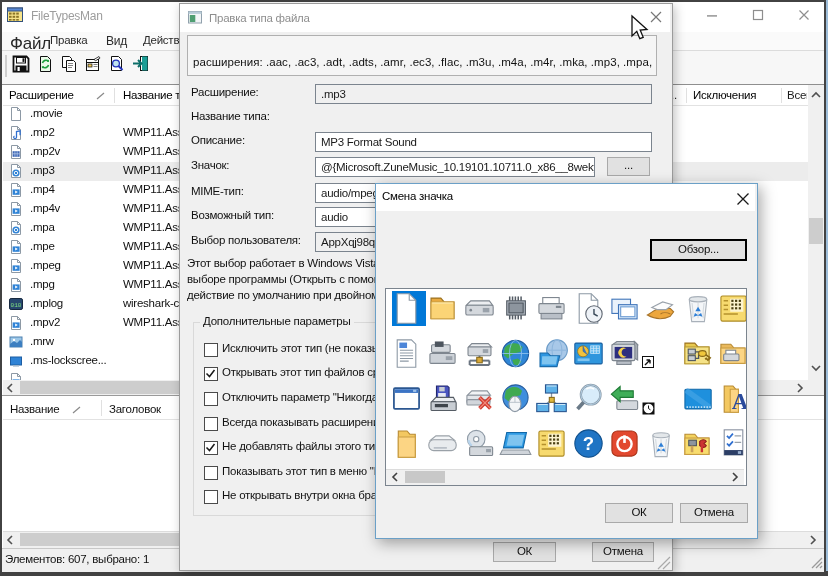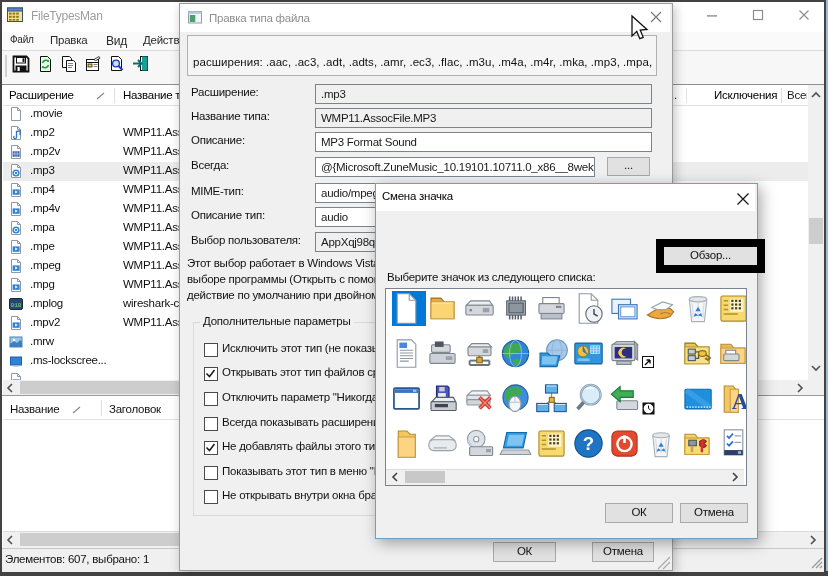--- a/index.html
+++ b/index.html
@@ -35,21 +35,21 @@
 <svg style="position:absolute;left:703px;top:14px" width="18" height="4" viewBox="0 0 18 4">
       <rect x="4" y="1.2" width="10" height="1.4" fill="#8e8e8e"></rect>
     </svg>
 <svg style="position:absolute;left:749px;top:6px" width="18" height="18" viewBox="0 0 18 18">
       <rect x="4.5" y="4.5" width="9" height="9" fill="none" stroke="#8e8e8e" stroke-width="1.2"></rect>
     </svg>
 <svg style="position:absolute;left:795px;top:6px" width="18" height="18" viewBox="0 0 18 18">
       <path d="M4.5 4.5l9 9M13.5 4.5l-9 9" stroke="#8e8e8e" stroke-width="1.2"></path>
     </svg>
 <div class="ab" style="left:2px;top:32px;width:822px;height:18px;background:#fafafa"></div>
-<div class="lbl" style="left:10px;top:34px;font-size:10px;color:#2a2a2a">Файл</div>
+<div class="lbl" style="left:10px;top:34px;font-size:17px;color:#2a2a2a">Файл</div>
 <div class="lbl" style="left:50px;top:34px;font-size:11.5px;color:#2a2a2a">Правка</div>
 <div class="lbl" style="left:106px;top:34px;font-size:12px;color:#2a2a2a">Вид</div>
 <div class="lbl" style="left:143px;top:34px;font-size:11.5px;color:#2a2a2a">Действия</div>
 <div class="ab" style="left:2px;top:50px;width:822px;height:34px;background:#f7f7f7;border-top:1px solid #dcdcdc"></div>
 <div class="ab" style="left:5px;top:55px;width:2px;height:22px;background:#cfcfcf"></div>
 <svg style="position:absolute;left:12px;top:55px" width="18" height="18" viewBox="0 0 18 18">
       <path d="M1.5 1.5h13l2 2v13h-15z" fill="#fff" stroke="#111" stroke-width="1.8"></path>
       <rect x="4.5" y="2.5" width="9" height="5.5" fill="#fff" stroke="#111"></rect>
       <rect x="10.5" y="3.3" width="2" height="3.6" fill="#111"></rect>
       <rect x="3.5" y="10.5" width="11" height="6" fill="#111"></rect>
@@ -86,21 +86,21 @@
 <div class="ab" style="left:3px;top:85px;width:805px;height:20px;background:#fff;border-bottom:1px solid #e2e2e2"></div>
 <div class="ab" style="left:114px;top:88px;width:1px;height:15px;background:#e0e0e0"></div>
 <div class="ab" style="left:686px;top:88px;width:1px;height:15px;background:#e0e0e0"></div>
 <div class="ab" style="left:781px;top:88px;width:1px;height:15px;background:#e0e0e0"></div>
 <div class="lbl" style="left:9px;top:89px;color:#000;font-size:11.5px">Расширение</div>
 <svg style="position:absolute;left:96px;top:92px" width="10" height="8" viewBox="0 0 10 8">
       <path d="M1 7L8 1" stroke="#8a8a8a" stroke-width="1.2" fill="none"></path>
     </svg>
 <div class="lbl" style="left:123px;top:89px;color:#000;font-size:11.5px">Название типа</div>
 <div class="lbl" style="left:668px;top:89px;color:#1a1a1a">...</div>
-<div class="lbl" style="left:714px;top:89px;color:#000;font-size:11.5px">Исключения</div>
+<div class="lbl" style="left:693px;top:89px;color:#000;font-size:11.5px">Исключения</div>
 <div class="ab" style="left:787px;top:85px;width:20px;height:19px;overflow:hidden">
       <div class="lbl" style="left:0;top:4px;color:#1a1a1a">Всегда</div>
     </div>
 <div class="ab" style="left:3px;top:162px;width:805px;height:19px;background:#ececec"></div>
 <svg style="position:absolute;left:8px;top:106px" width="16" height="16" viewBox="0 0 16 16">
       <path d="M3.5 1.5h6l3 3v10h-9z" fill="#fff" stroke="#8d99a5"></path>
       <path d="M9.5 1.5v3h3" fill="none" stroke="#8d99a5"></path>
     </svg>
 <div class="lbl" style="left:30px;top:107px">.movie</div>
 <svg style="position:absolute;left:8px;top:125px" width="16" height="16" viewBox="0 0 16 16">
@@ -257,28 +257,27 @@
     </svg>
 <div class="lbl" style="left:29px;top:8px;color:#8e8e8e">Правка типа файла</div>
 <svg style="position:absolute;left:469px;top:6px" width="14" height="14" viewBox="0 0 14 14">
       <path d="M2 2l10 10M12 2L2 12" stroke="#777" stroke-width="1.2"></path>
     </svg>
 <div class="ab" style="left:7px;top:31px;width:468px;height:39px;background:#f5f5f5;border:1px solid #b0b0b0"></div>
 <div class="lbl" style="left:13px;top:52px;letter-spacing:0.05px">расширения: .aac, .ac3, .adt, .adts, .amr, .ec3, .flac, .m3u, .m4a, .m4r, .mka, .mp3, .mpa,</div>
 <div class="lbl" style="left:11px;top:82px">Расширение:</div>
 <div class="fld fldg" style="left:135px;top:80px;width:330px">.mp3</div>
 <div class="lbl" style="left:11px;top:106px">Название типа:</div>
-<div class="fld fldg" style="left:135px;top:104px;width:330px">WMP11.AssocFile.MP3</div>
 <div class="lbl" style="left:11px;top:130px">Описание:</div>
 <div class="fld" style="left:135px;top:128px;width:330px">MP3 Format Sound</div>
-<div class="lbl" style="left:11px;top:155px">Всегда:</div>
+<div class="lbl" style="left:11px;top:155px">Значок:</div>
 <div class="fld" style="left:135px;top:153px;width:273px">@{Microsoft.ZuneMusic_10.19101.10711.0_x86__8wekyb3d8bbwe</div>
 <div class="lbl" style="left:11px;top:181px">MIME-тип:</div>
 <div class="fld" style="left:135px;top:179px;width:330px">audio/mpeg</div>
-<div class="lbl" style="left:11px;top:205px">Описание тип:</div>
+<div class="lbl" style="left:11px;top:205px">Возможный тип:</div>
 <div class="fld" style="left:135px;top:203px;width:330px">audio</div>
 <div class="lbl" style="left:11px;top:230px">Выбор пользователя:</div>
 <div class="fld fldg" style="left:135px;top:228px;width:330px">AppXqj98qxcq6nbe1w8dy1bpvevqav9v0vvh</div>
 <div class="btn" style="left:427px;top:153px;width:41px;height:17px;line-height:15px">...</div>
 <div class="lbl" style="left:7px;top:253px">Этот выбор работает в Windows Vista/7/8, когда вы</div>
 <div class="lbl" style="left:7px;top:269px">выборе программы (Открыть с помощью) или как</div>
 <div class="lbl" style="left:7px;top:285px">действие по умолчанию при двойном щелчке мыши</div>
 <div class="ab" style="left:13px;top:318px;width:448px;height:192px;border:1px solid #d9d9d9"></div>
 <div class="lbl" style="left:20px;top:311px;background:#f0f0f0;padding:0 3px">Дополнительные параметры</div>
 <div class="cb" style="left:24px;top:339px"></div>
@@ -308,22 +307,21 @@
         <path d="M15 1L3 13M15 6l-7 7"></path>
       </g>
     </svg>
 </div>
 <div class="ab" style="left:375px;top:183px;width:381px;height:354px;background:#f0f0f0;border:1px solid #6ba0c7;box-shadow:3px 4px 14px rgba(0,0,0,0.35)">
 <div class="ab" style="left:0;top:0;width:379px;height:27px;background:#fff"></div>
 <div class="lbl" style="left:6px;top:6px;color:#000">Смена значка</div>
 <svg style="position:absolute;left:359px;top:7px" width="16" height="16" viewBox="0 0 16 16">
       <path d="M2.5 2.5l11 11M13.5 2.5l-11 11" stroke="#1a1a1a" stroke-width="1.3"></path>
     </svg>
-<div class="btn" style="left:280px;top:55px;width:93px;height:18px;line-height:17px;border:8px solid #000000">Обзор...</div>
-<div class="lbl" style="left:11px;top:87px">Выберите значок из следующего списка:</div>
+<div class="btn" style="left:274px;top:55px;width:93px;height:18px;line-height:17px;border:2px solid #000000">Обзор...</div>
 <div class="ab" style="left:9px;top:104px;width:360px;height:196px;background:#fff;border:1px solid #7b848e;overflow:hidden">
 <div class="ab" style="left:6px;top:2px;width:34px;height:35px;background:#0078d7"></div>
 <svg style="position:absolute;left:3px;top:2px" width="35" height="35" viewBox="0 0 32 32">
         <path d="M7.5 2.5h11l6 6v21h-17z" fill="#fff" stroke="#8d99a5"></path>
         <path d="M18.5 2.5v6h6" fill="none" stroke="#8d99a5"></path>
       </svg>
 <svg style="position:absolute;left:39px;top:2px" width="35" height="35" viewBox="0 0 32 32">
         <path d="M5.5 6.5h9l3 3.5h9v15h-21z" fill="#e8a93f" stroke="#9c7220"></path>
         <rect x="5.5" y="10" width="21" height="15.5" fill="#fbd476" stroke="#c99d42"></rect>
         <path d="M6.5 11h19" stroke="#fde9ad"></path>

